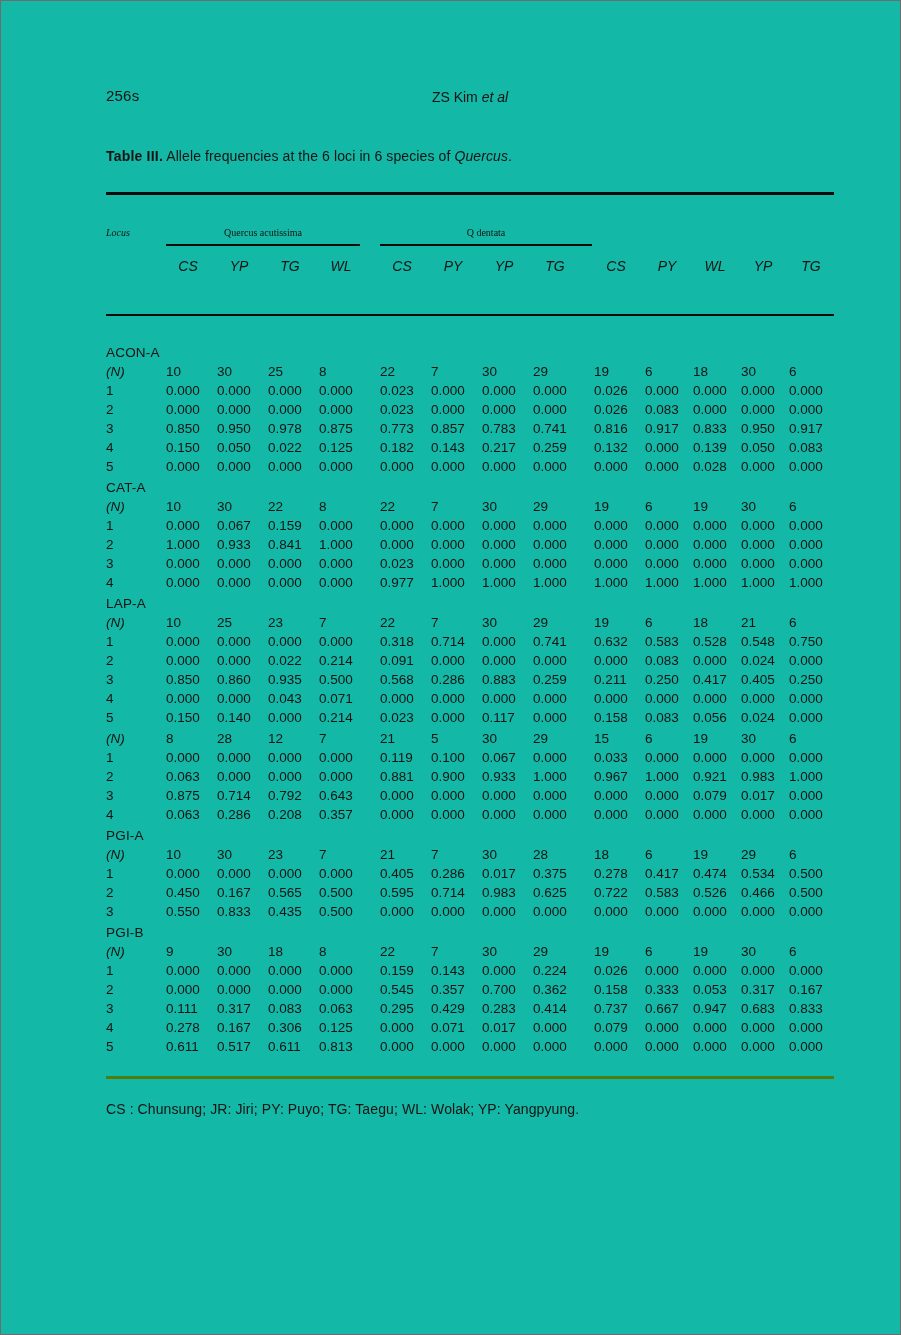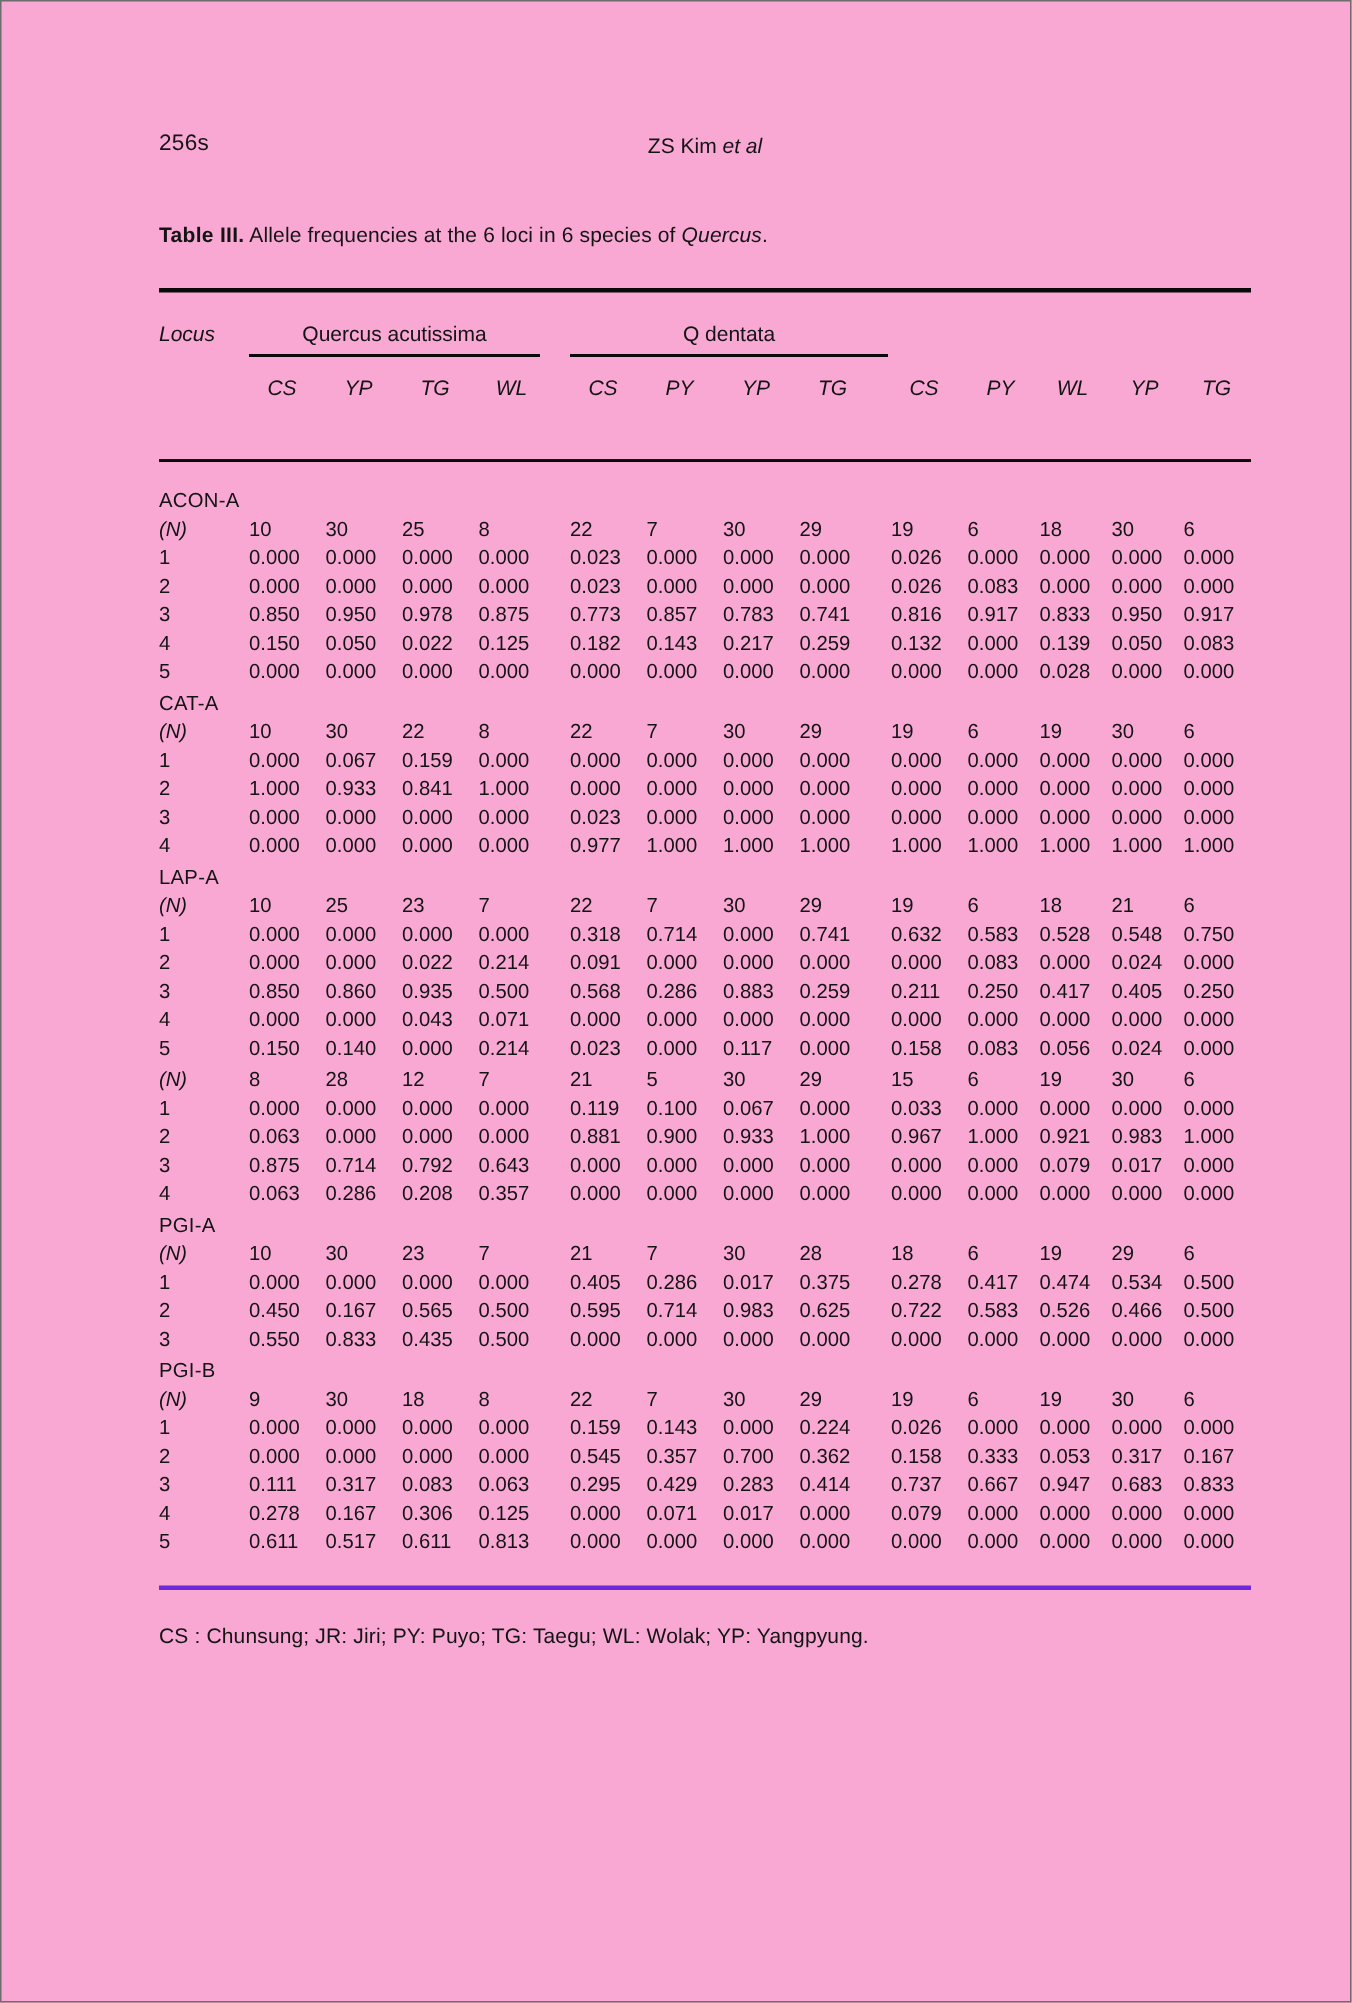--- a/index.html
+++ b/index.html
@@ -6,21 +6,21 @@
   html, body { width: 901px; height: 1335px; }
   body {
     background: #e8e8e8;
     font-family: "Liberation Sans", sans-serif;
     color: #141414;
   }
   .page {
     position: absolute;
     left: 0; top: 0;
     width: 901px; height: 1335px;
-    background: #f9a8d4;
+    background: #14b8a6;
     border: 1px solid #6d6d6d;
     overflow: hidden;
   }
   .content {
     position: absolute;
     left: 105px;
     top: 0;
     width: 728px;
   }
 
@@ -36,22 +36,23 @@
   
   .caption { margin-top: 43px; font-size: 14px; letter-spacing: 0.1px; }
   .caption b { letter-spacing: 0.2px; }
 
   
   .table { margin-top: 28px; }
   .thead { border-top: 3px solid #0a0a0a; }
   .group-row {
     display: grid;
     grid-template-columns: 60px 214px 214px 240px;
-    padding-top: 19px;
-    font-size: 14px;
+    padding-top: 32px;
+    font-size: 10px;
+    font-family: Liberation Serif, serif;
   }
   .locus-h { font-style: italic; }
   .gcell { padding-right: 20px; }
   .gcell.g3 { padding-right: 2px; }
   .gname {
     display: block;
     text-align: center;
     padding-bottom: 6px;
     border-bottom: 2px solid #0a0a0a;
   }
@@ -62,22 +63,22 @@
     font-size: 14px;
   }
   .code {
     display: block;
     width: 44px;
     text-align: center;
     font-style: italic;
   }
   .tbody {
     border-top: 2px solid #0a0a0a;
-    border-bottom: 3px solid #6d28d9;
-    padding: 16px 0 20px 0;
+    border-bottom: 3px solid #4d7c0f;
+    padding: 27px 0 20px 0;
   }
   .section + .section { margin-top: 2px; }
   .locus-name { font-size: 13.5px; line-height: 19px; letter-spacing: 0.2px; }
   .grid {
     display: grid;
     grid-template-columns: 60px 51px 51px 51px 61px 51px 51px 51px 61px 51px 48px 48px 48px 45px;
   }
   .data-row { font-size: 13.5px; line-height: 19px; }
   .row-label.n-label { font-style: italic; }
   .val { white-space: nowrap; }

